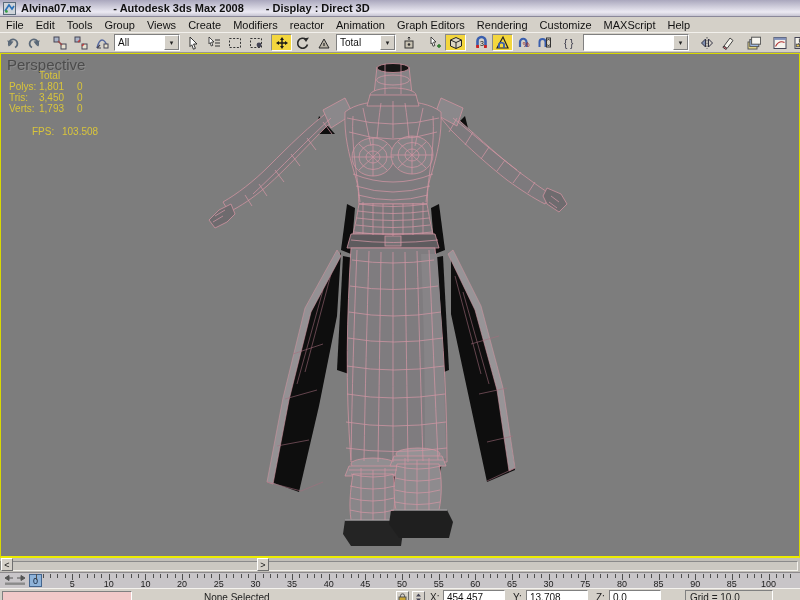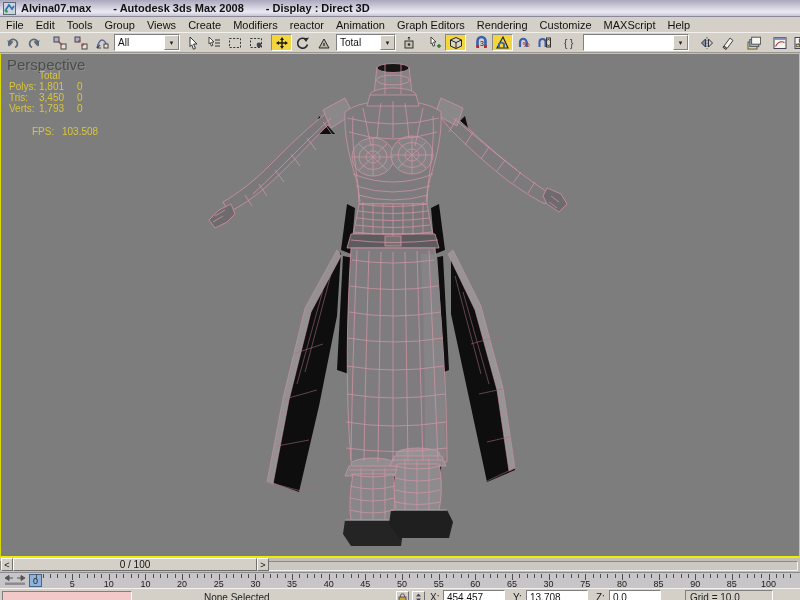--- a/index.html
+++ b/index.html
@@ -413,21 +413,20 @@
       </div>
     <div class="fps">
       <span class="c1">FPS:</span>
       <span>103.508</span>
     </div>
   </div>
 
   <div class="timeslider">
     <div class="ts-groove"></div>
     <div class="ts-btn ts-prev">&lt;</div>
-    <div class="ts-btn ts-thumb">0 / 100</div>
     <div class="ts-btn ts-next">&gt;</div>
   </div>
 
   <div class="trackbar" id="trackbar">
     <svg class="tb-keyicon" width="22" height="11" viewBox="0 0 22 11">
       <path d="M1,3 L5,0.5 L5,5.5 Z M9,3 L5,3" fill="#555" stroke="#555"></path>
       <path d="M21,3 L17,0.5 L17,5.5 Z M13,3 L17,3" fill="#555" stroke="#555"></path>
       <rect x="1" y="7.5" width="20" height="2.4" fill="#8a8a8a"></rect>
     </svg>
     <div class="tb-marker">0</div>

